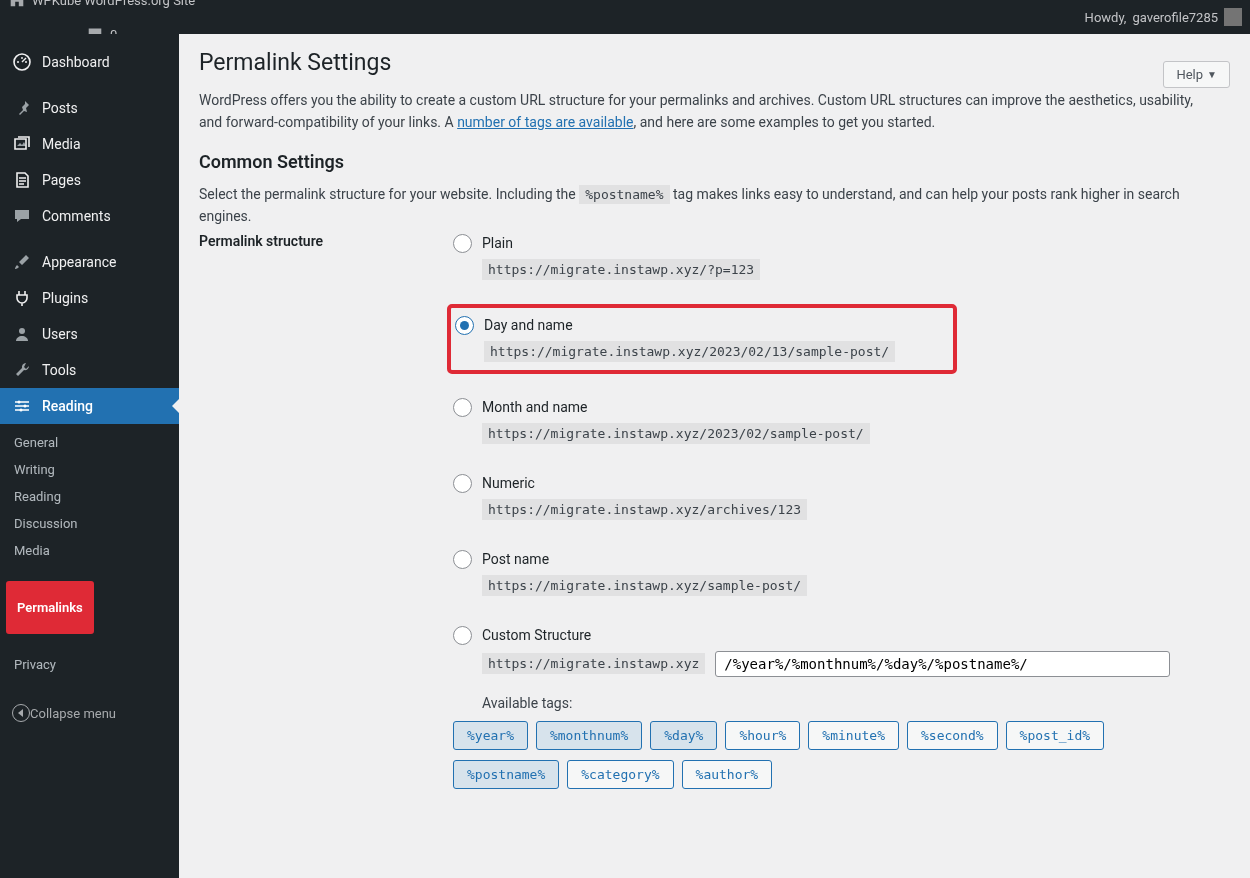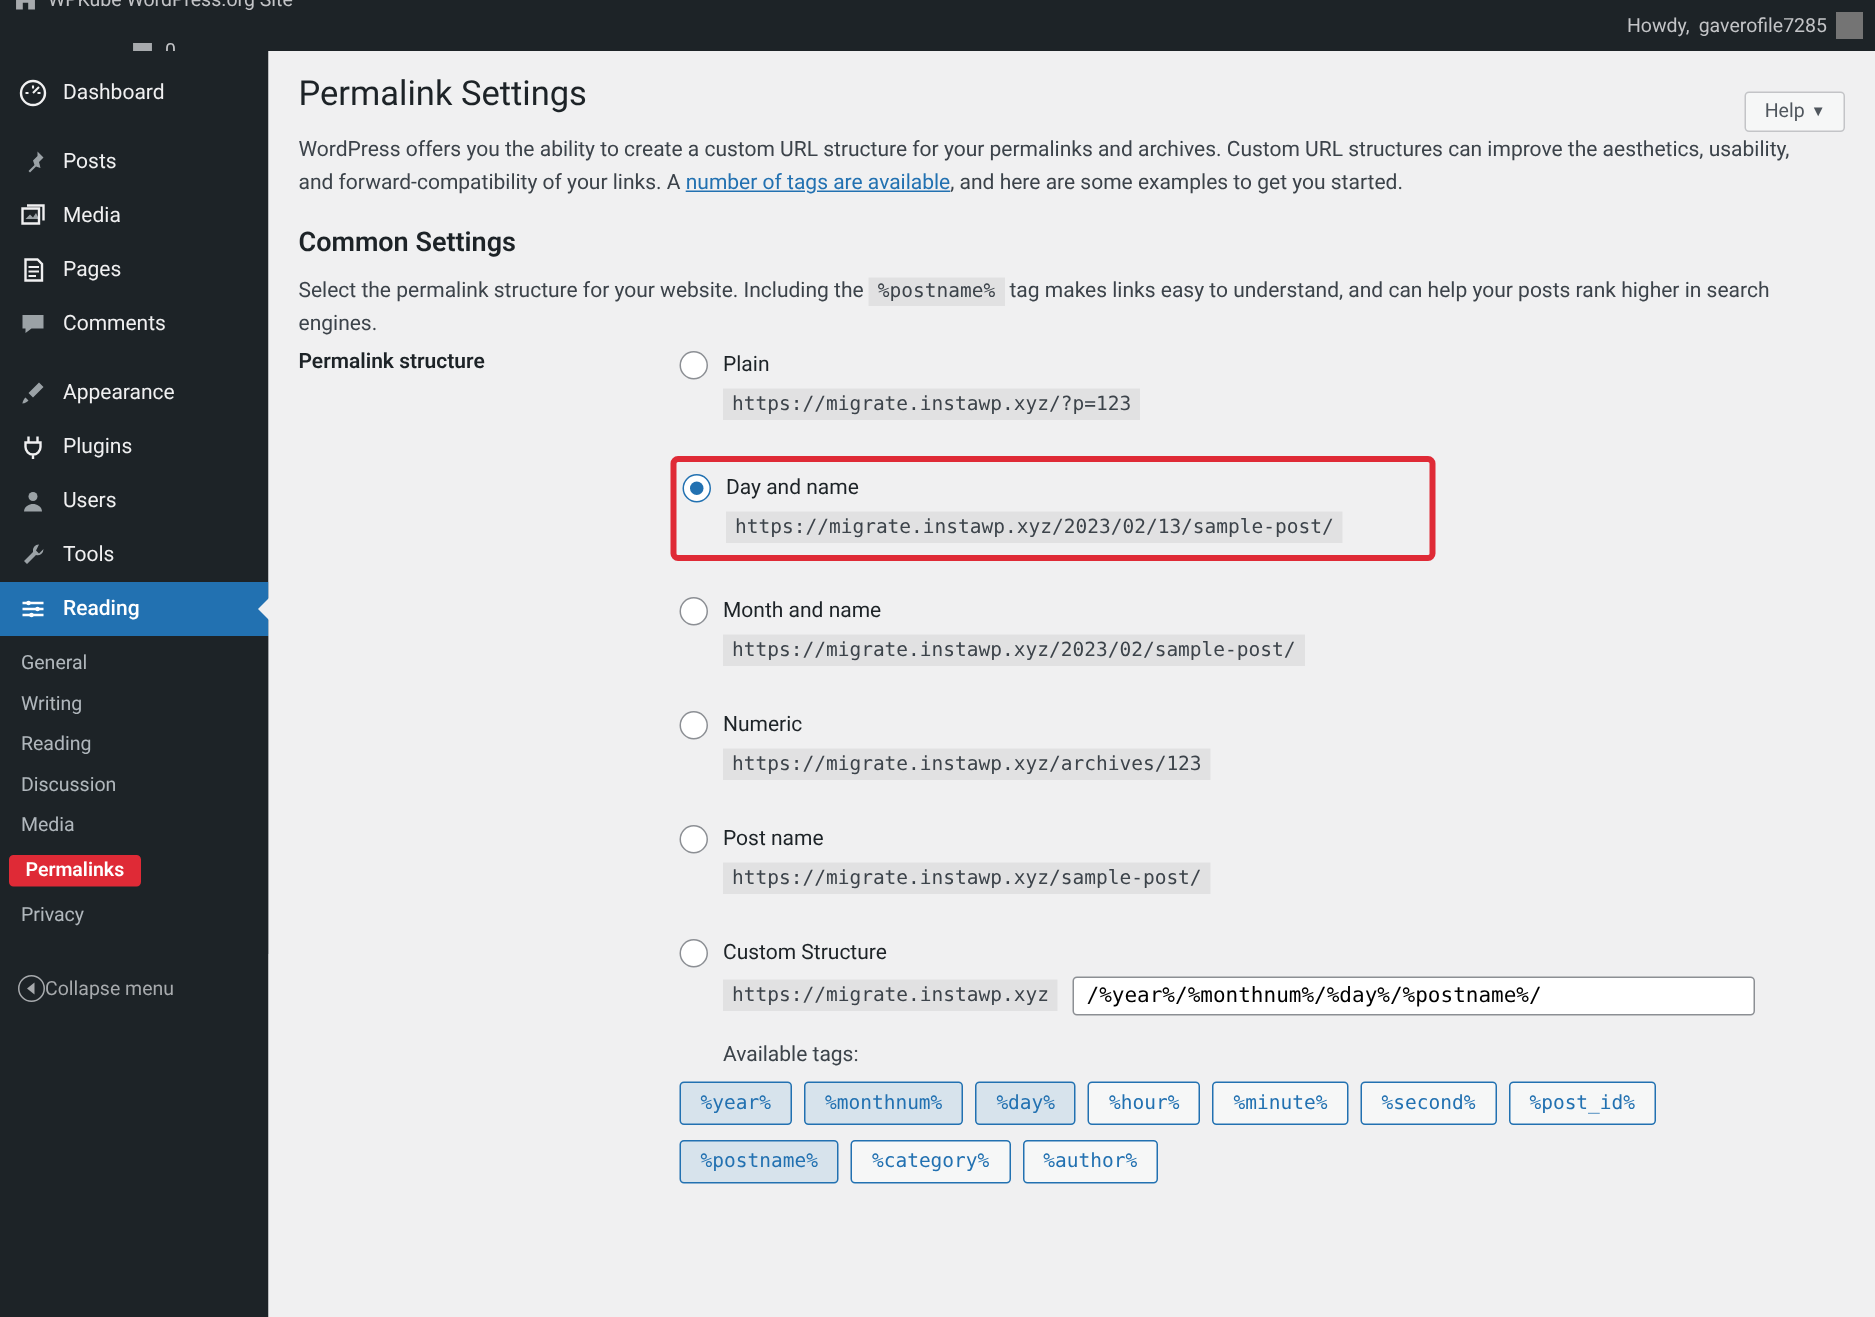--- a/index.html
+++ b/index.html
@@ -70,22 +70,22 @@
   .submenu-item {
     padding: 6px 12px 6px 14px;
     color: rgba(240,246,252,0.7);
     font-size: 13px;
     cursor: pointer;
   }
   .submenu-item.highlight {
     background: #df2a36;
     border: 3px solid #df2a36;
     border-radius: 3px;
-    margin: 6px 6px;
-    padding: 0 8px;
+    margin: 17px 6px;
+    padding: 16px 8px;
     color: #fff;
     font-weight: 600;
     display:inline-block;
   }
   .menu-separator { height: 10px; }
   #collapse {
     display: flex; align-items: center; 
     padding: 10px 12px;
     color: #a7aaad;
     cursor: pointer;

